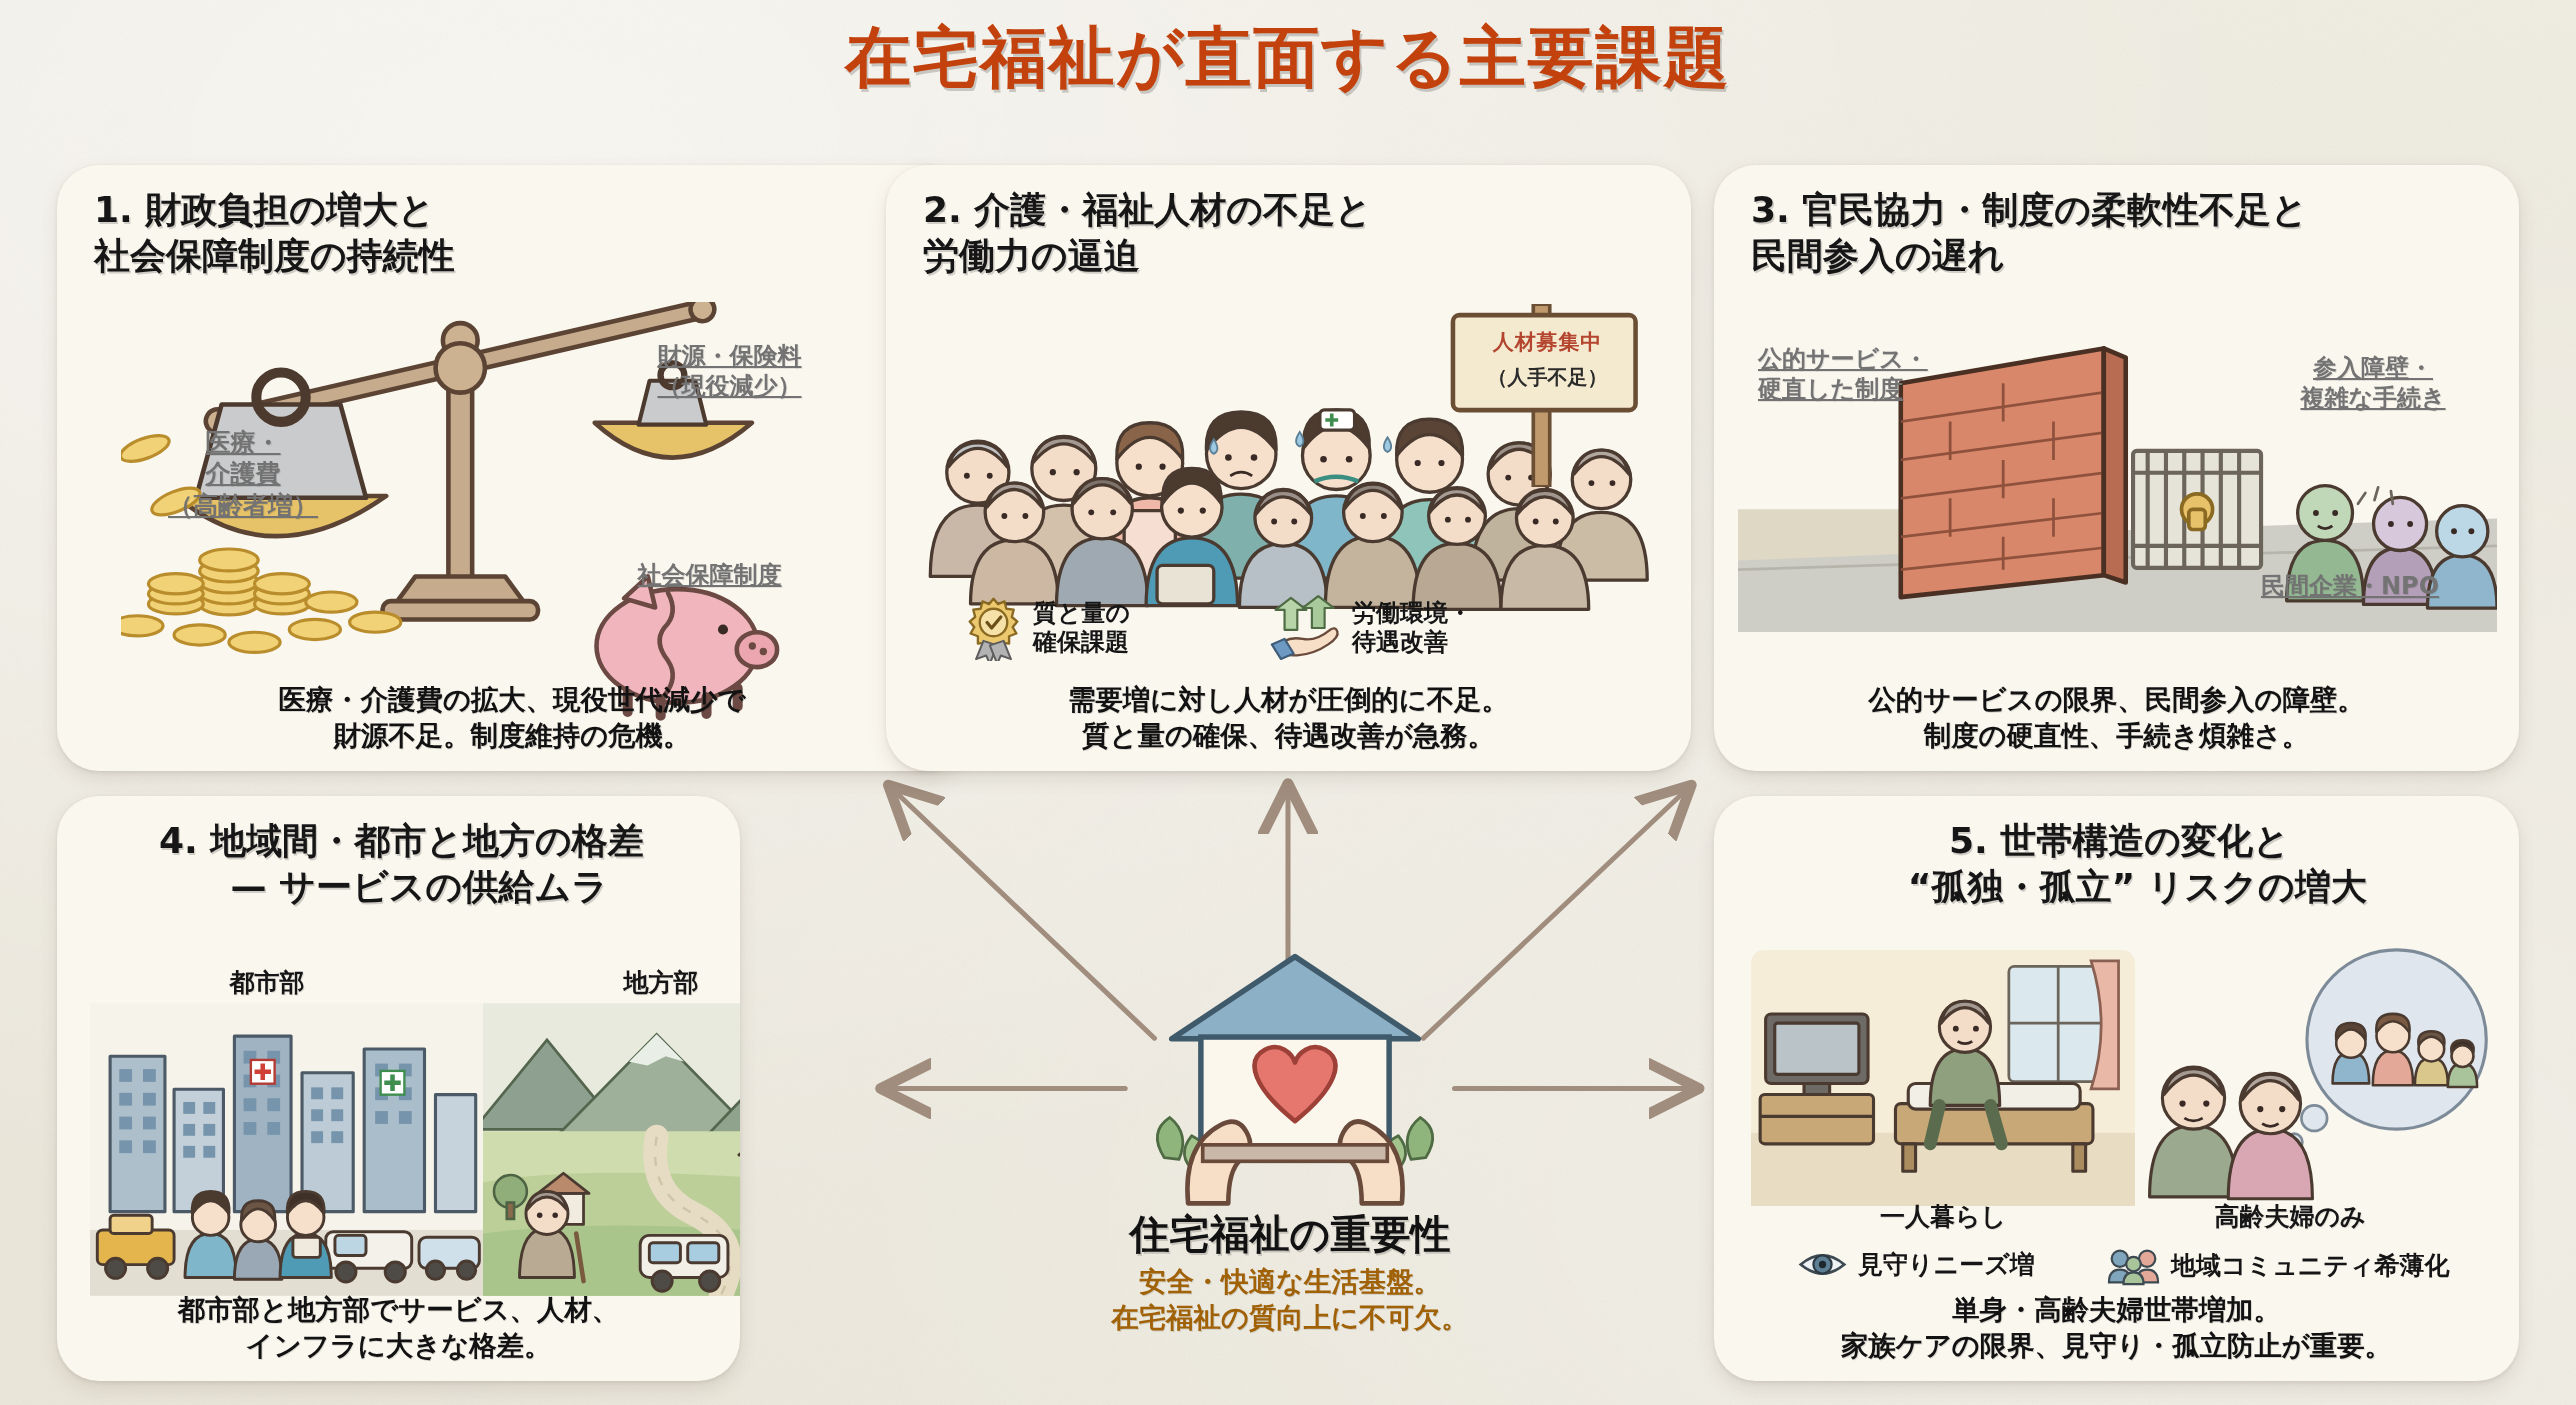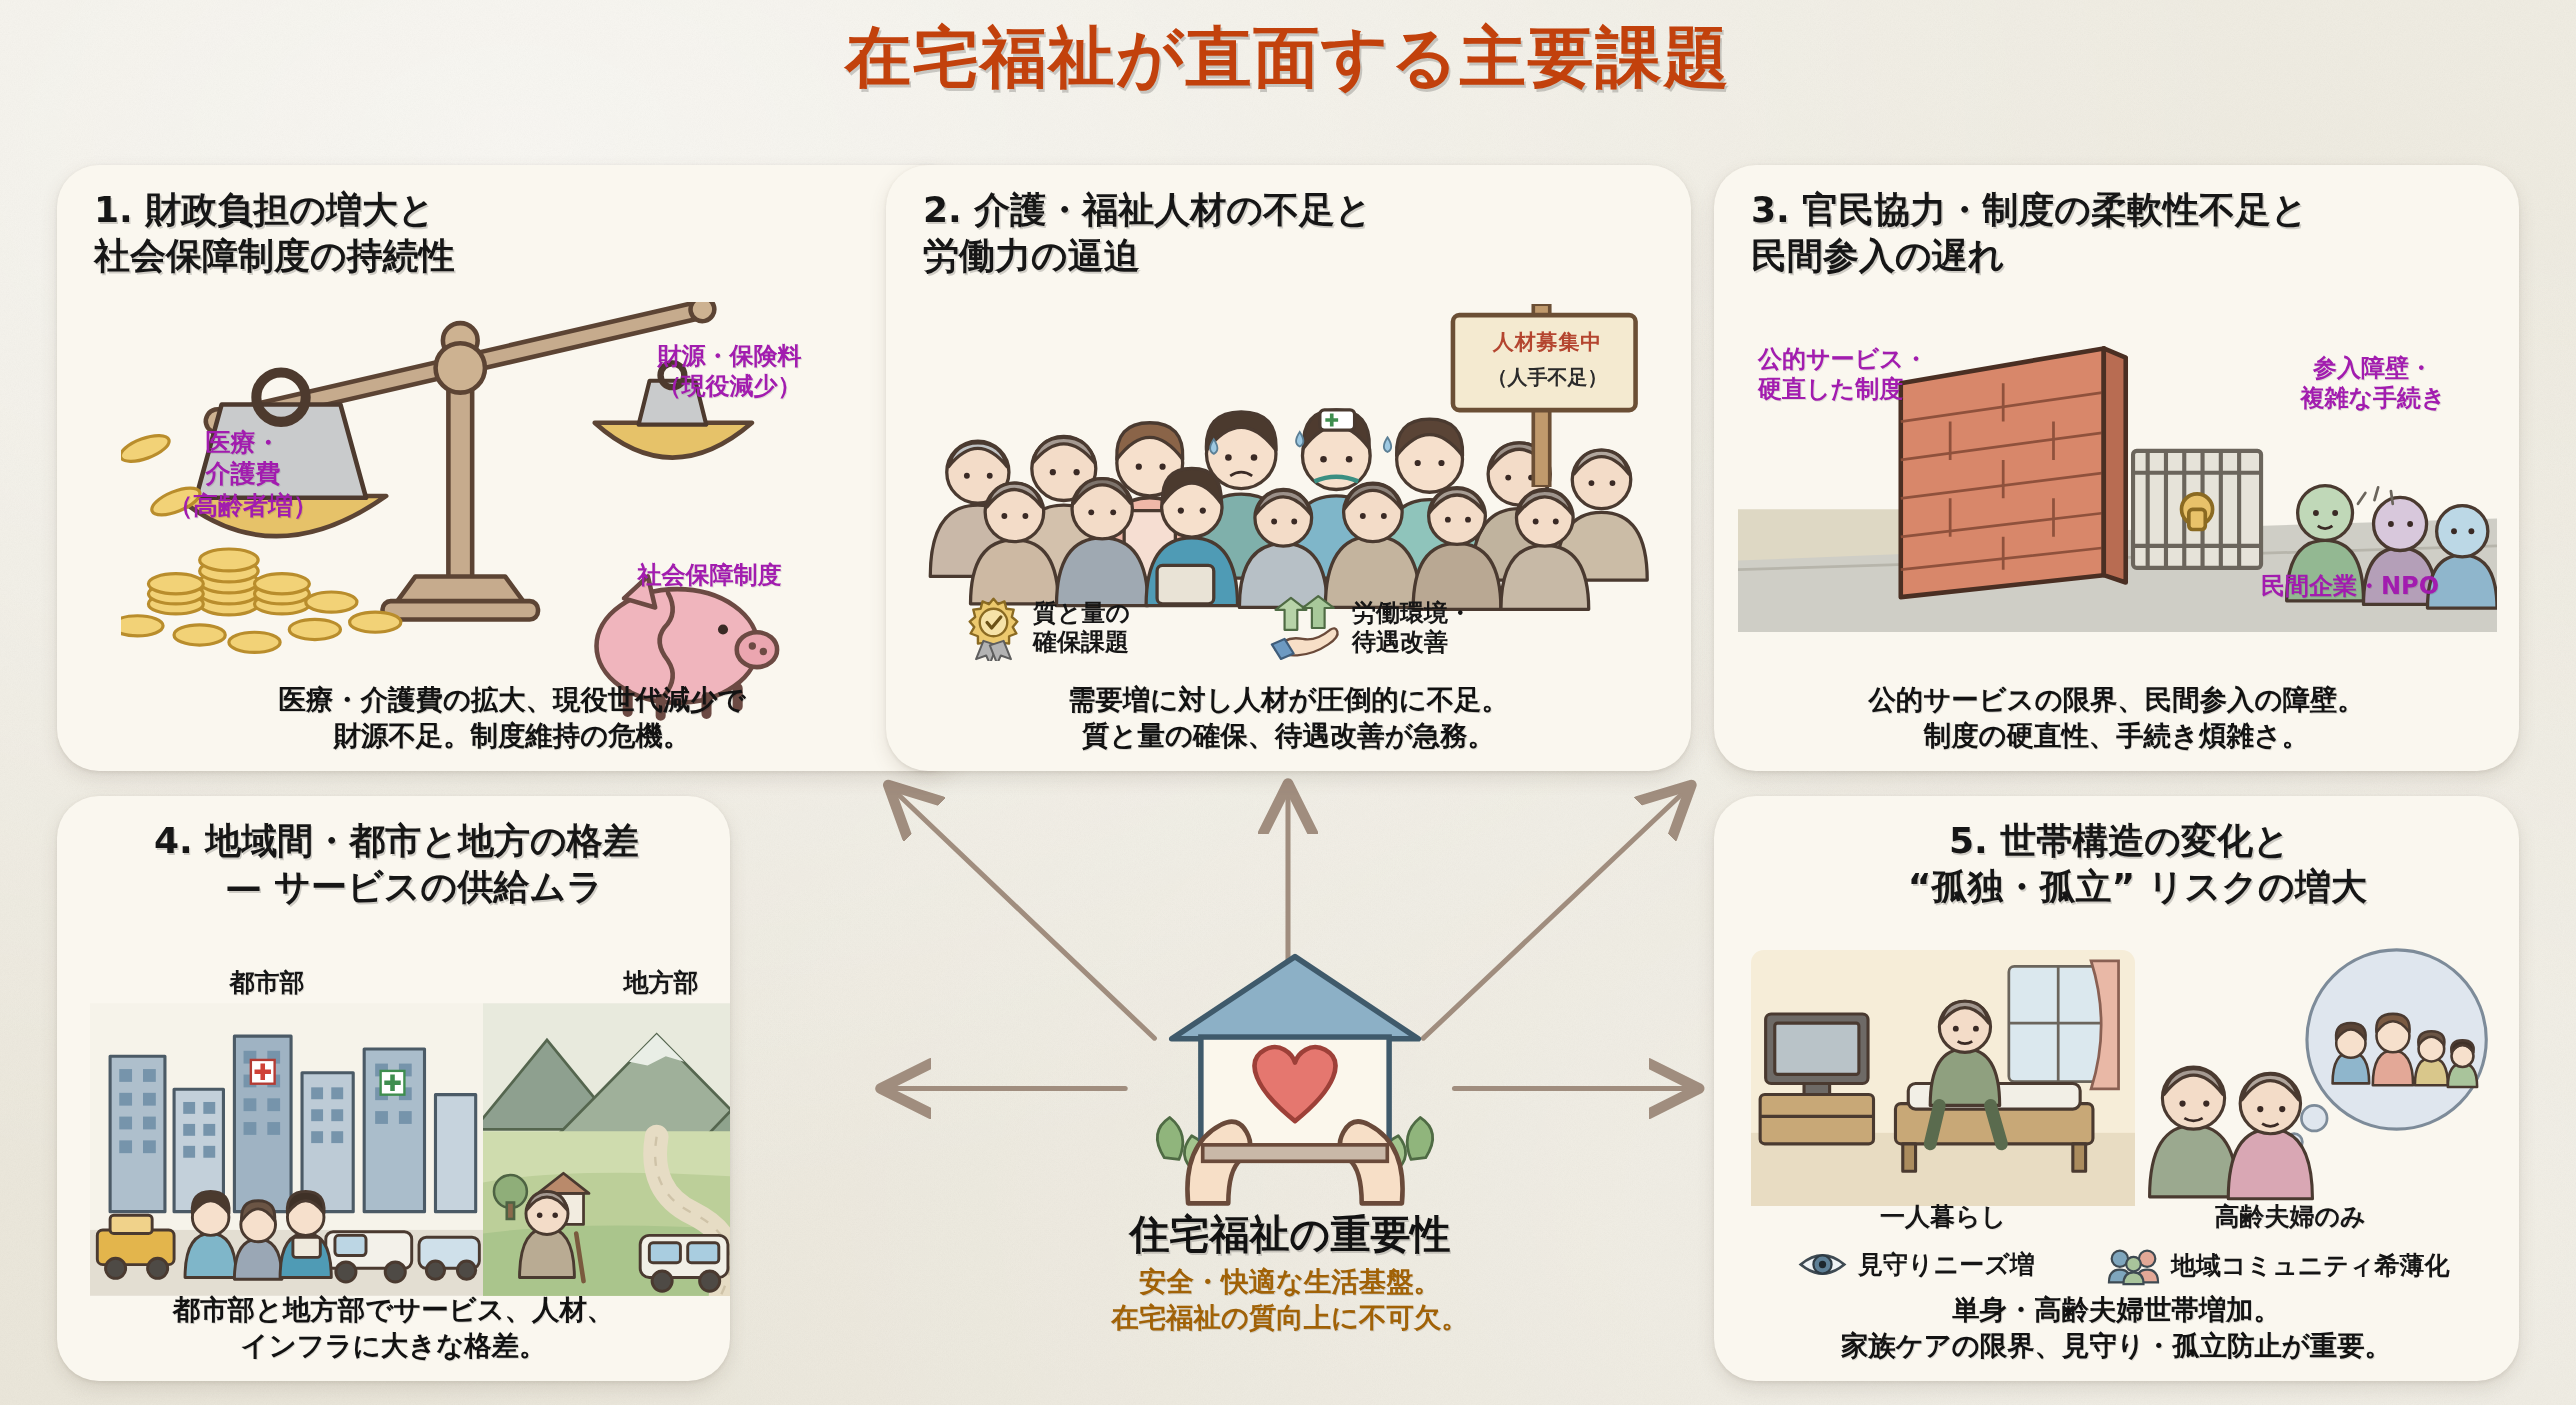--- a/index.html
+++ b/index.html
@@ -42,30 +42,31 @@
     text-shadow:1.4px 1.8px 0 rgba(0,0,0,.17);
     white-space:pre-line;
   }
   .card-foot{
     position:absolute;left:16.5px;right:16.5px;bottom:16.5px;
     text-align:center;font-size:27.4px;line-height:1.32;font-weight:800;color:#121212;
     white-space:pre-line;
     text-shadow:0.9px 1.4px 0 rgba(0,0,0,.13);
   }
   .cap{
-    position:absolute;font-size:24px;line-height:1.25;font-weight:800;color:#a21caf;
+    position:absolute;font-size:24px;line-height:1.25;font-weight:800;color:#737373;
     white-space:pre-line;text-align:center;
     text-shadow:0.9px 0.9px 0 rgba(0,0,0,.10);
+    text-decoration:underline;
   }
 
   
   #card1{left:57px;  top:165px;  width:910px; height:606px;}
   #card2{left:886px; top:165px;  width:805px; height:606px;}
   #card3{left:1714px;top:165px;  width:805px; height:606px;}
-  #card4{left:57px;  top:796px;  width:673px; height:585px;}
+  #card4{left:57px;  top:796px;  width:673px; height:585px;padding-left:10px;}
   #card5{left:1714px;top:796px;  width:805px; height:585px;}
 
   .illus{position:absolute;}
 
   
   #hub{position:absolute;left:1034px;top:942px;width:512px;height:430px;}
   #hub-title{
     position:absolute;left:0;right:0;top:265px;text-align:center;
     font-size:40px;font-weight:900;color:#121212;
     text-shadow:1.4px 1.8px 0 rgba(0,0,0,.16);

